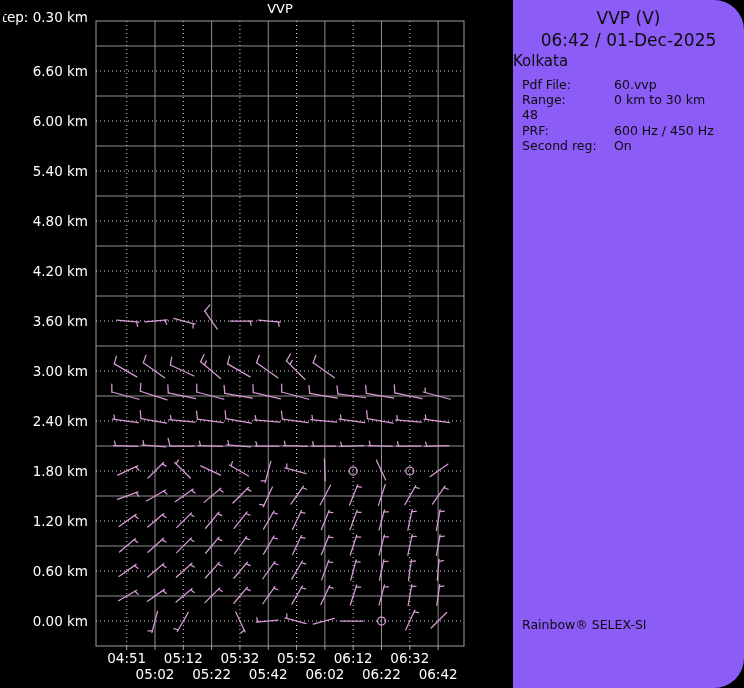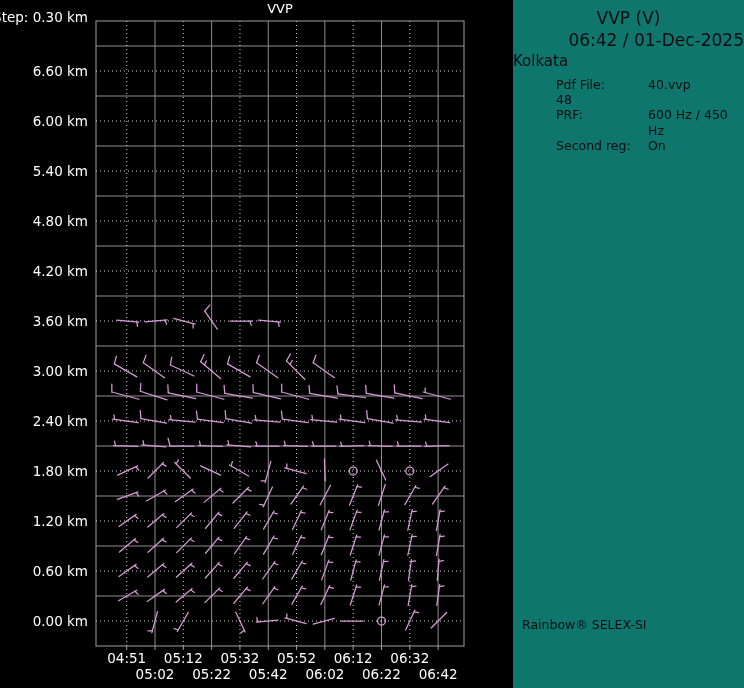--- a/index.html
+++ b/index.html
@@ -1,23 +1,23 @@
 <!DOCTYPE html>
 <html><head>
 <meta charset="utf-8">
 <style>
   html,body{margin:0;padding:0;background:#000;}
   .screen{position:relative;width:744px;height:688px;background:#000;overflow:hidden;
-          font-family:"DejaVu Sans",sans-serif;}
+          font-family:"DejaVu Sans",sans-serif;border-radius:30px;}
   #chart{position:absolute;left:0;top:0;}
-  .panel{position:absolute;left:513px;top:0;width:231px;height:688px;background:#0f766e;color:#0c0c0c;}
+  .panel{position:absolute;left:513px;top:0;width:231px;height:688px;background:#8b5cf6;color:#0c0c0c;}
   .p-title{text-align:center;font-size:17px;margin-top:7px;line-height:22px;}
-  .p-datetime{text-align:right;font-size:17px;line-height:22px;}
+  .p-datetime{text-align:center;font-size:17px;line-height:22px;}
   .p-site{font-size:15px;line-height:20px;margin-bottom:6px;}
-  .info-rows{padding-right:2px;margin-left:43px;}
+  .info-rows{padding-left:9px;padding-right:2px;}
   .info-row{display:flex;font-size:12.5px;line-height:15.2px;}
   .info-row .lbl{width:92px;flex:0 0 92px;}
   .info-row .val{flex:1;}
   .p-footer{position:absolute;left:9px;bottom:56px;font-size:12.5px;}
 </style>
 </head>
 <body>
 
 <div class="screen">
 
@@ -354,21 +354,25 @@
       <line x1="431.1096428662531" y1="628.0003571337468" x2="446.6659920523572" y2="612.4440079476428" stroke="#d79ad7" stroke-width="1.25" stroke-linecap="round"></line>
     </svg>
 
   <div class="panel">
     <div class="p-title">VVP (V)</div>
     <div class="p-datetime">06:42 / 01-Dec-2025</div>
     <div class="p-site">Kolkata</div>
     <div class="info-rows" id="info-rows">
         <div class="info-row">
           <span class="lbl">Pdf File:</span>
-          <span class="val">40.vvp</span>
+          <span class="val">60.vvp</span>
+        </div>
+        <div class="info-row">
+          <span class="lbl">Range:</span>
+          <span class="val">0 km to 30 km</span>
         </div>
         <div class="info-row">
           <span class="val">48</span>
         </div>
         <div class="info-row">
           <span class="lbl">PRF:</span>
           <span class="val">600 Hz / 450 Hz</span>
         </div>
         <div class="info-row">
           <span class="lbl">Second reg:</span>

